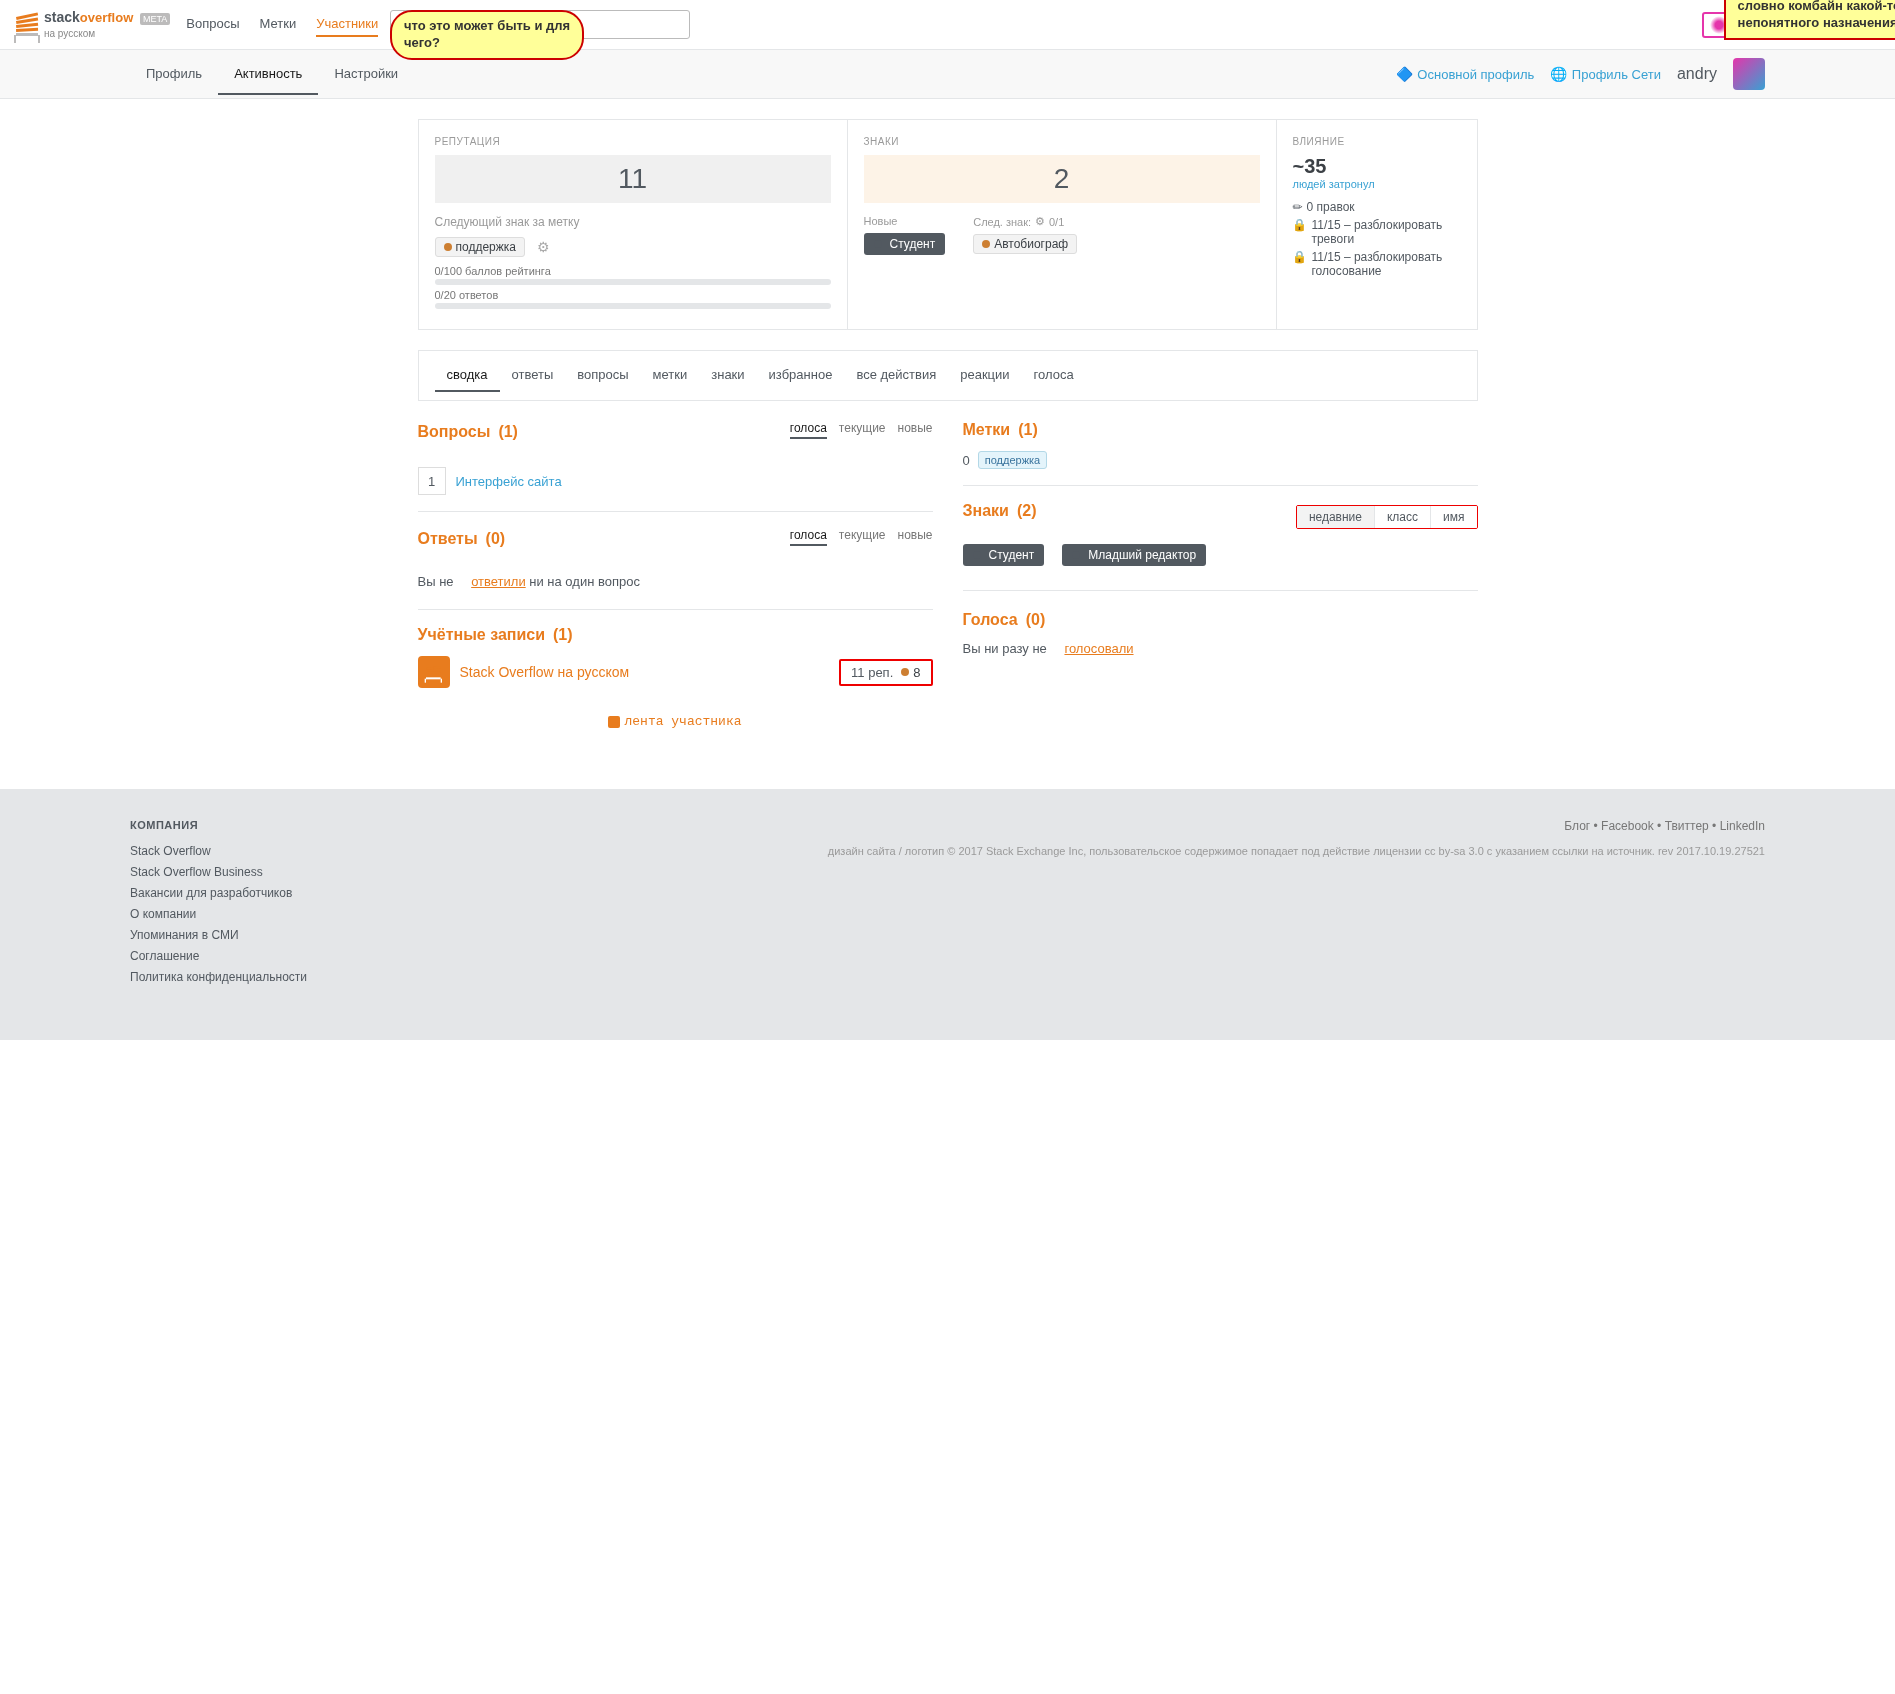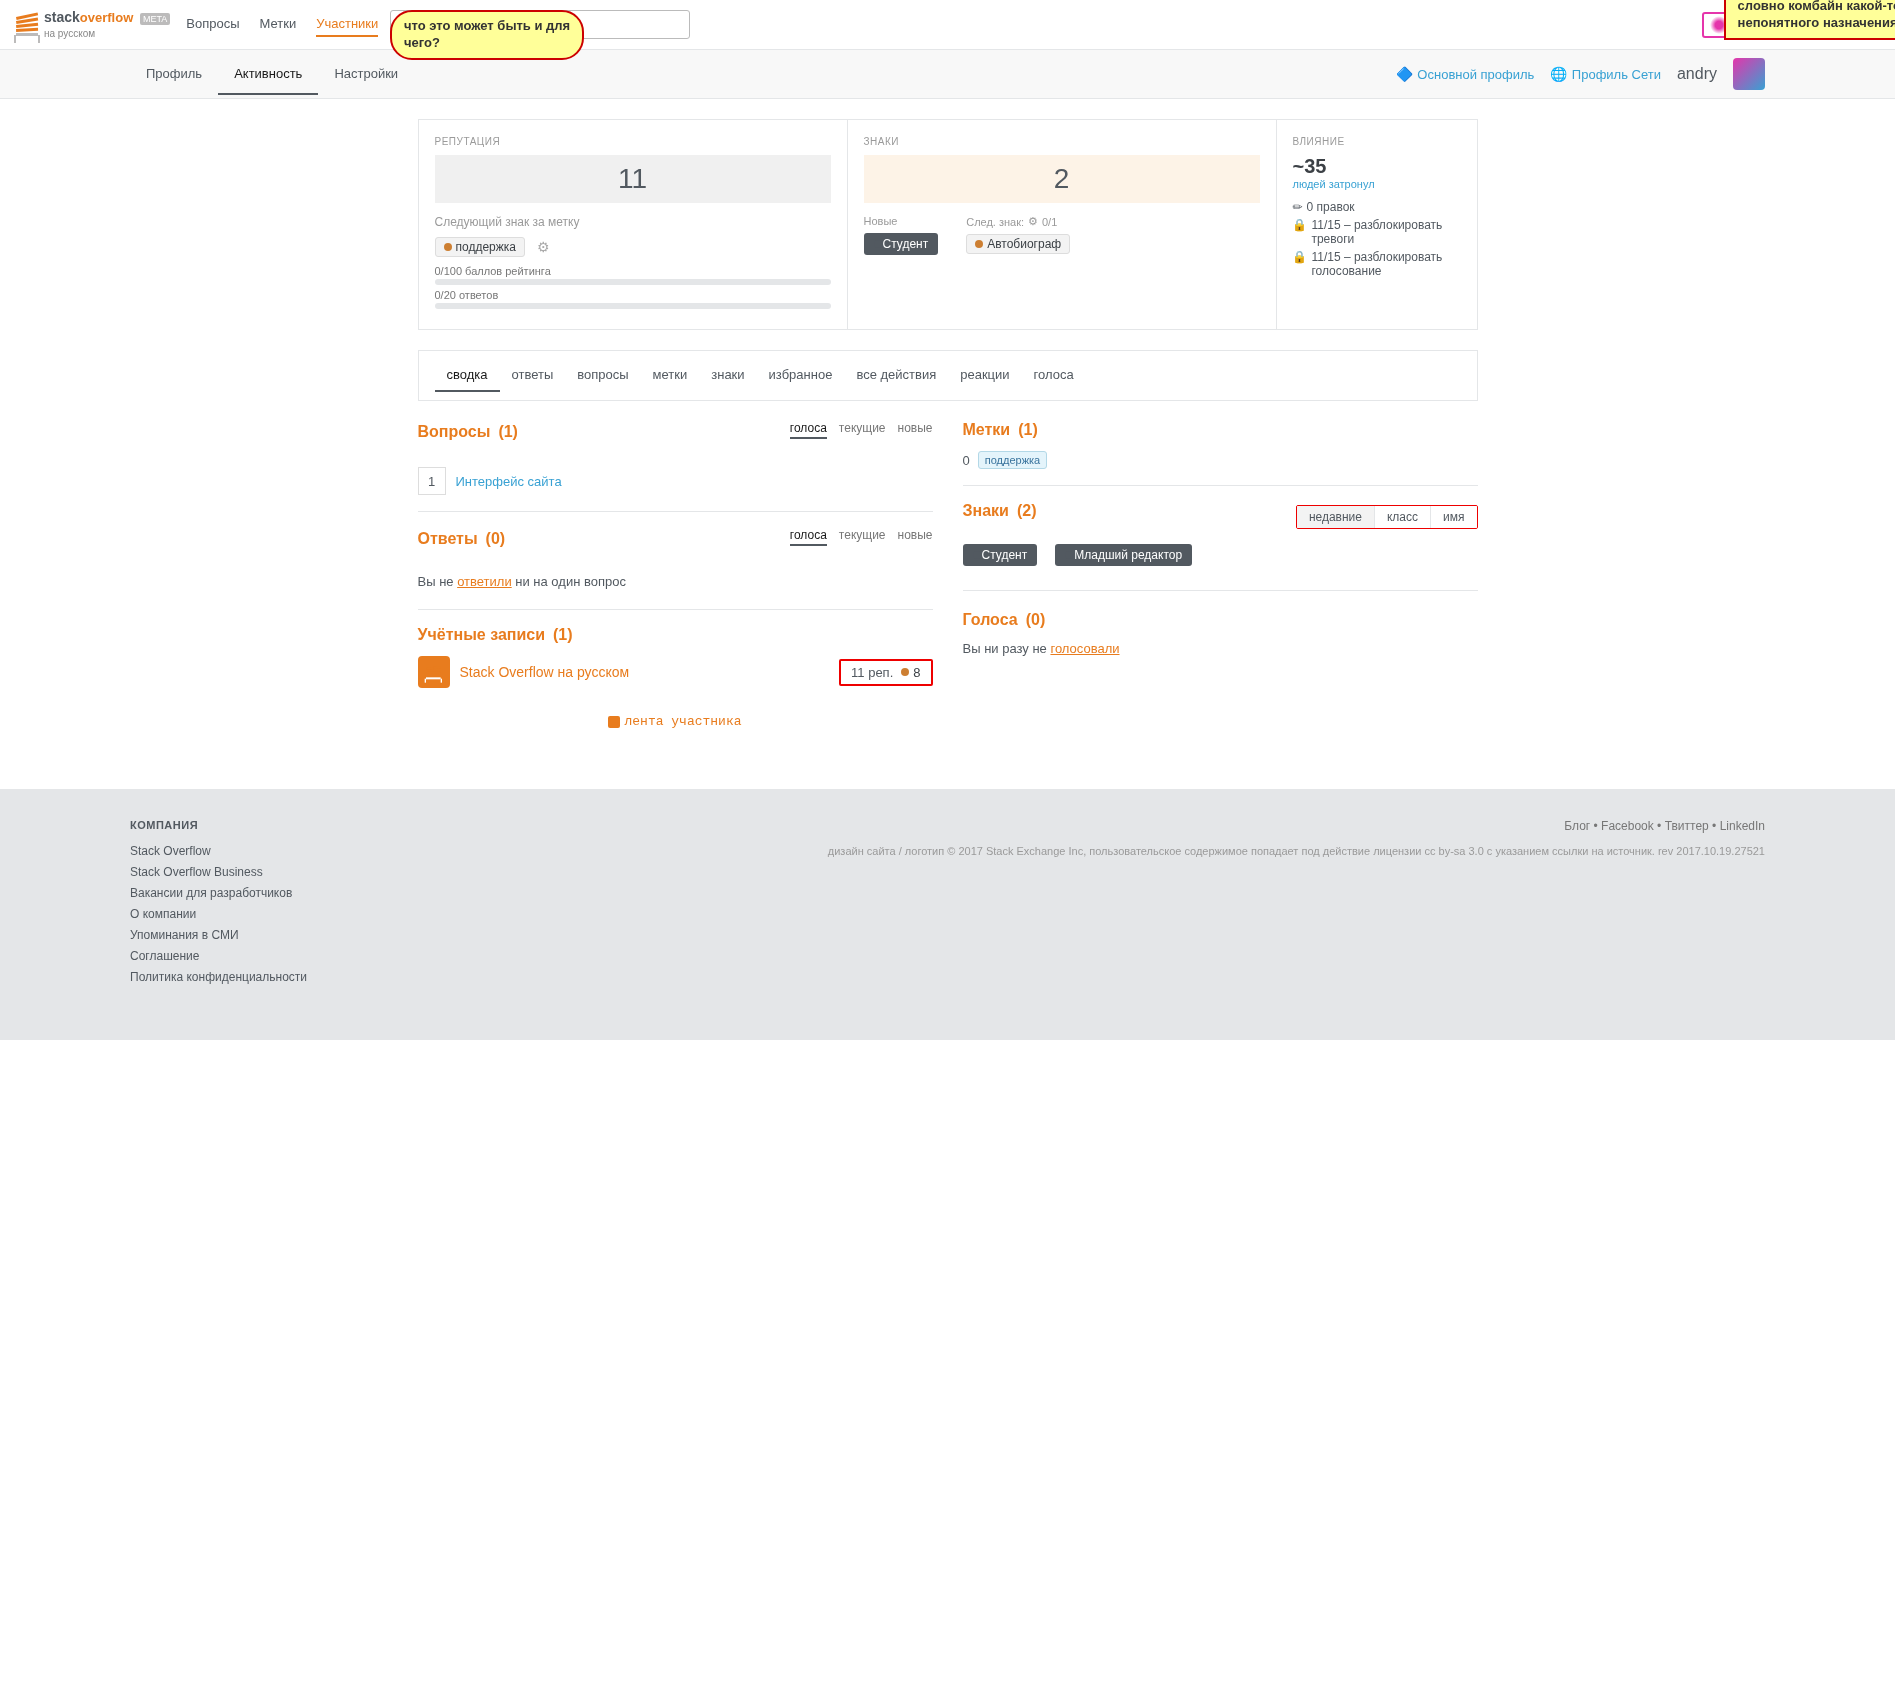--- a/index.html
+++ b/index.html
@@ -323,20 +323,21 @@
       color: #39739d;
     }
 
     .no-activity {
       font-size: 13px;
       color: #525960;
       margin-bottom: 20px;
     }
     .no-activity a {
       color: #e87c1e;
+      margin-left: 14px;
     }
 
     
     .account-item {
       display: flex;
       align-items: center;
       gap: 10px;
       margin-bottom: 10px;
     }
     .account-logo {
@@ -375,21 +376,21 @@
       display: flex;
       align-items: center;
       gap: 4px;
       margin-top: 20px;
     }
 
     
     .earned-badge {
       display: inline-flex;
       align-items: center;
-      gap: 1px;
+      gap: 8px;
       background: #525960;
       color: #fff;
       border-radius: 3px;
       padding: 4px 10px;
       font-size: 12px;
       margin-right: 8px;
       margin-bottom: 8px;
     }
 
     

